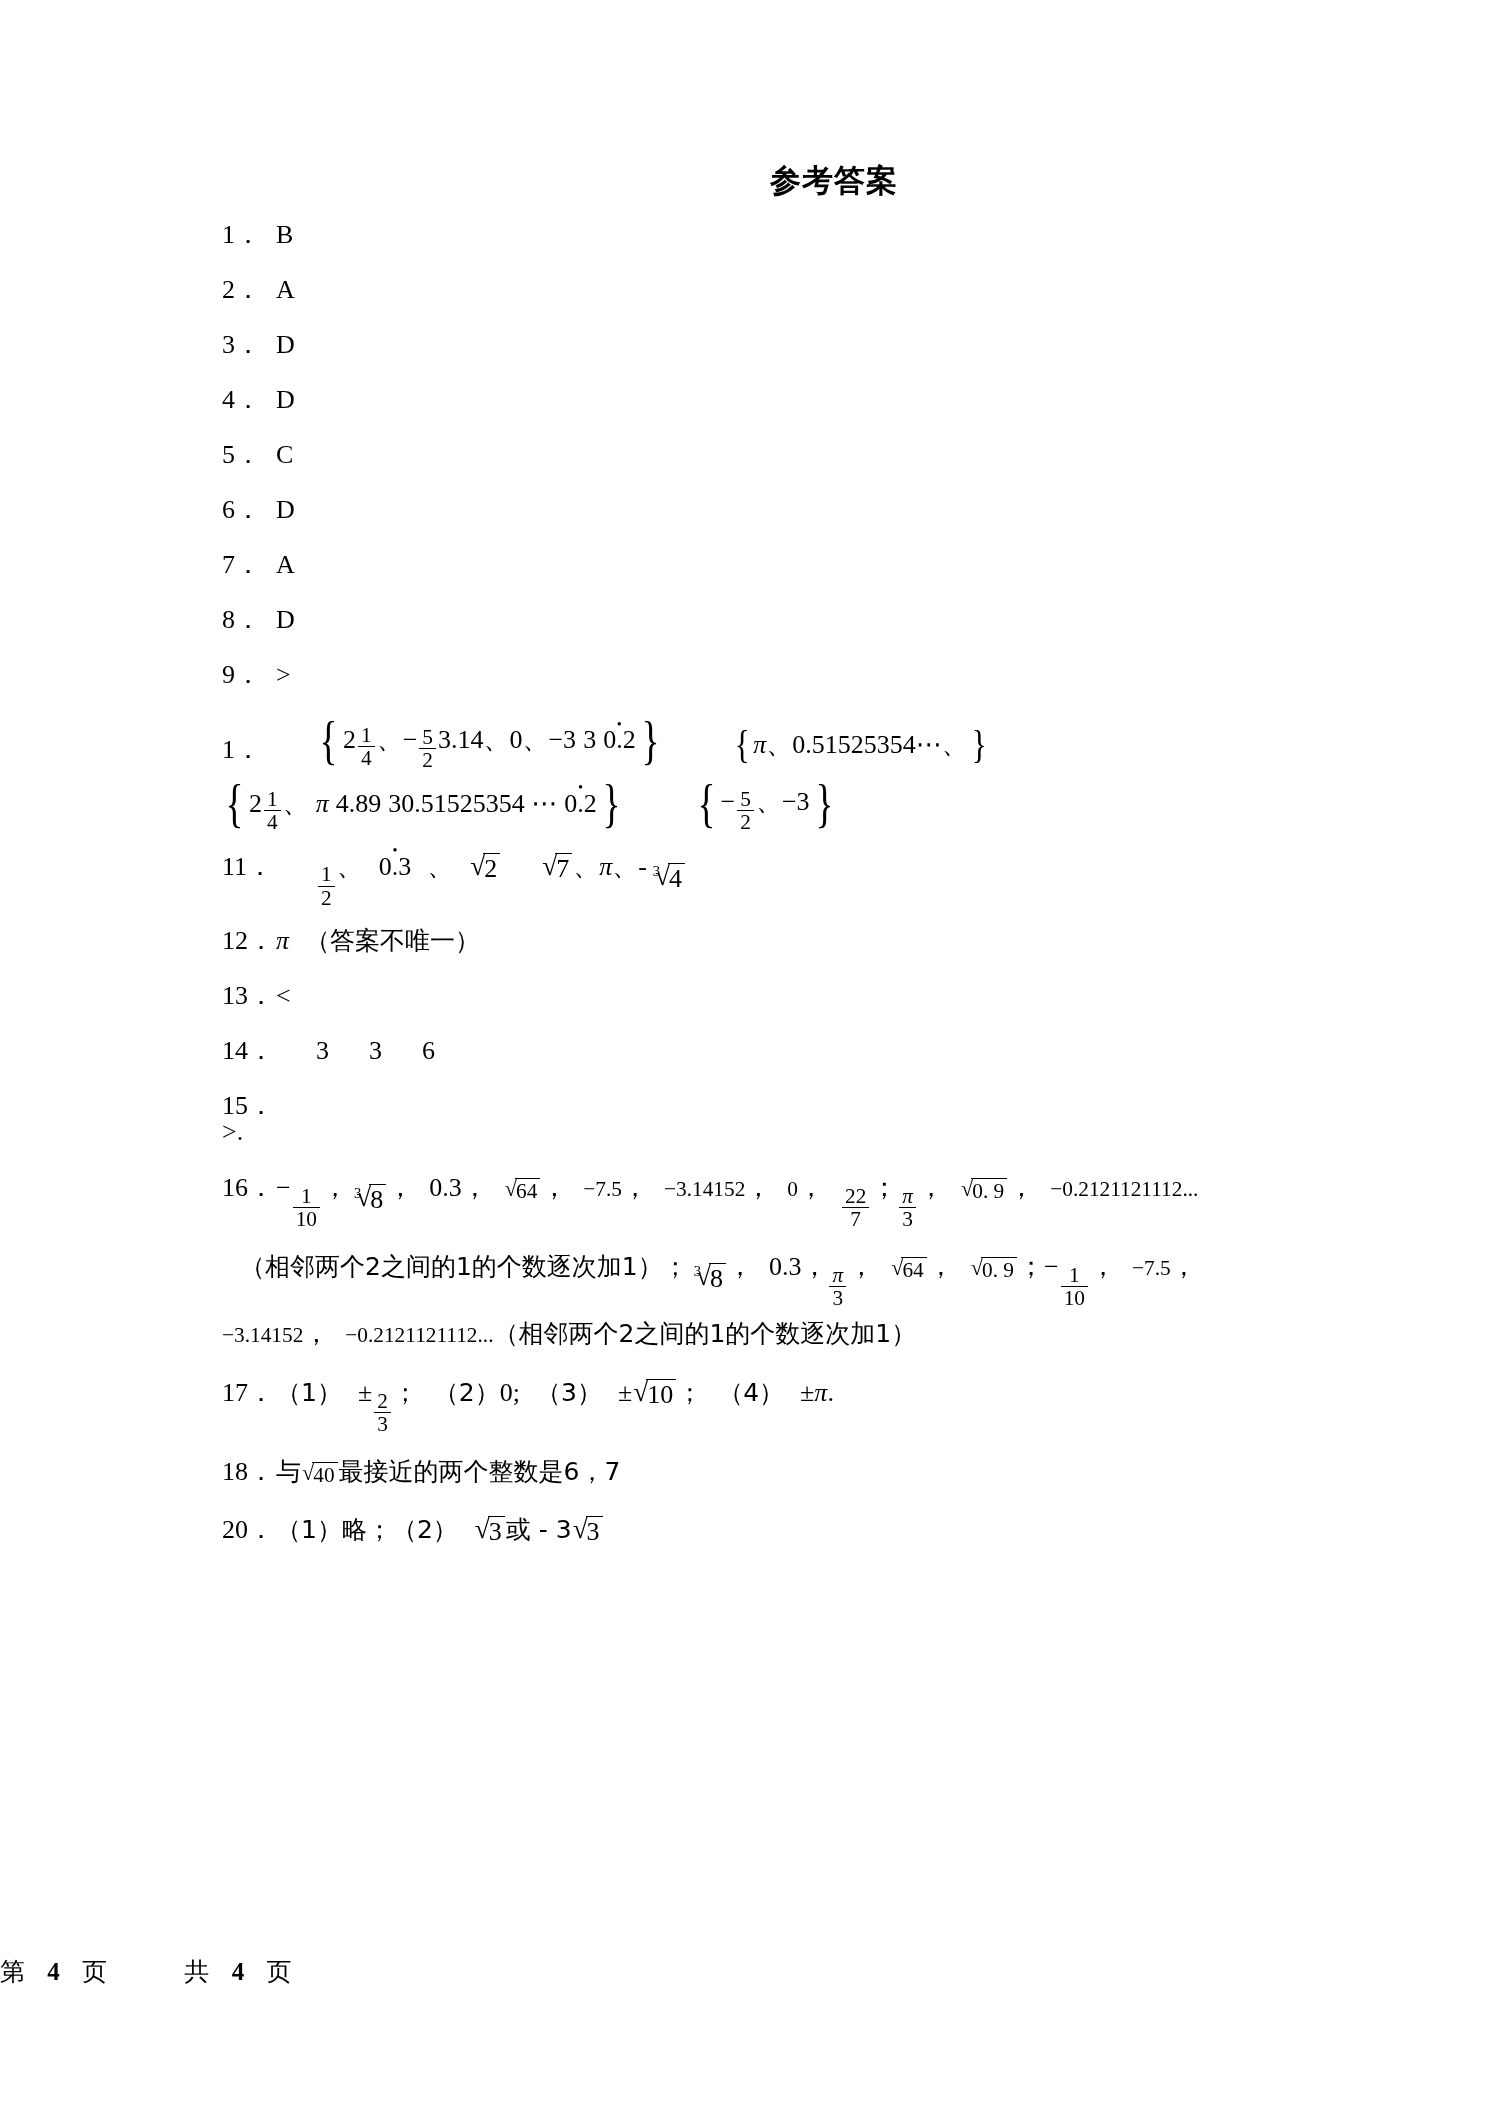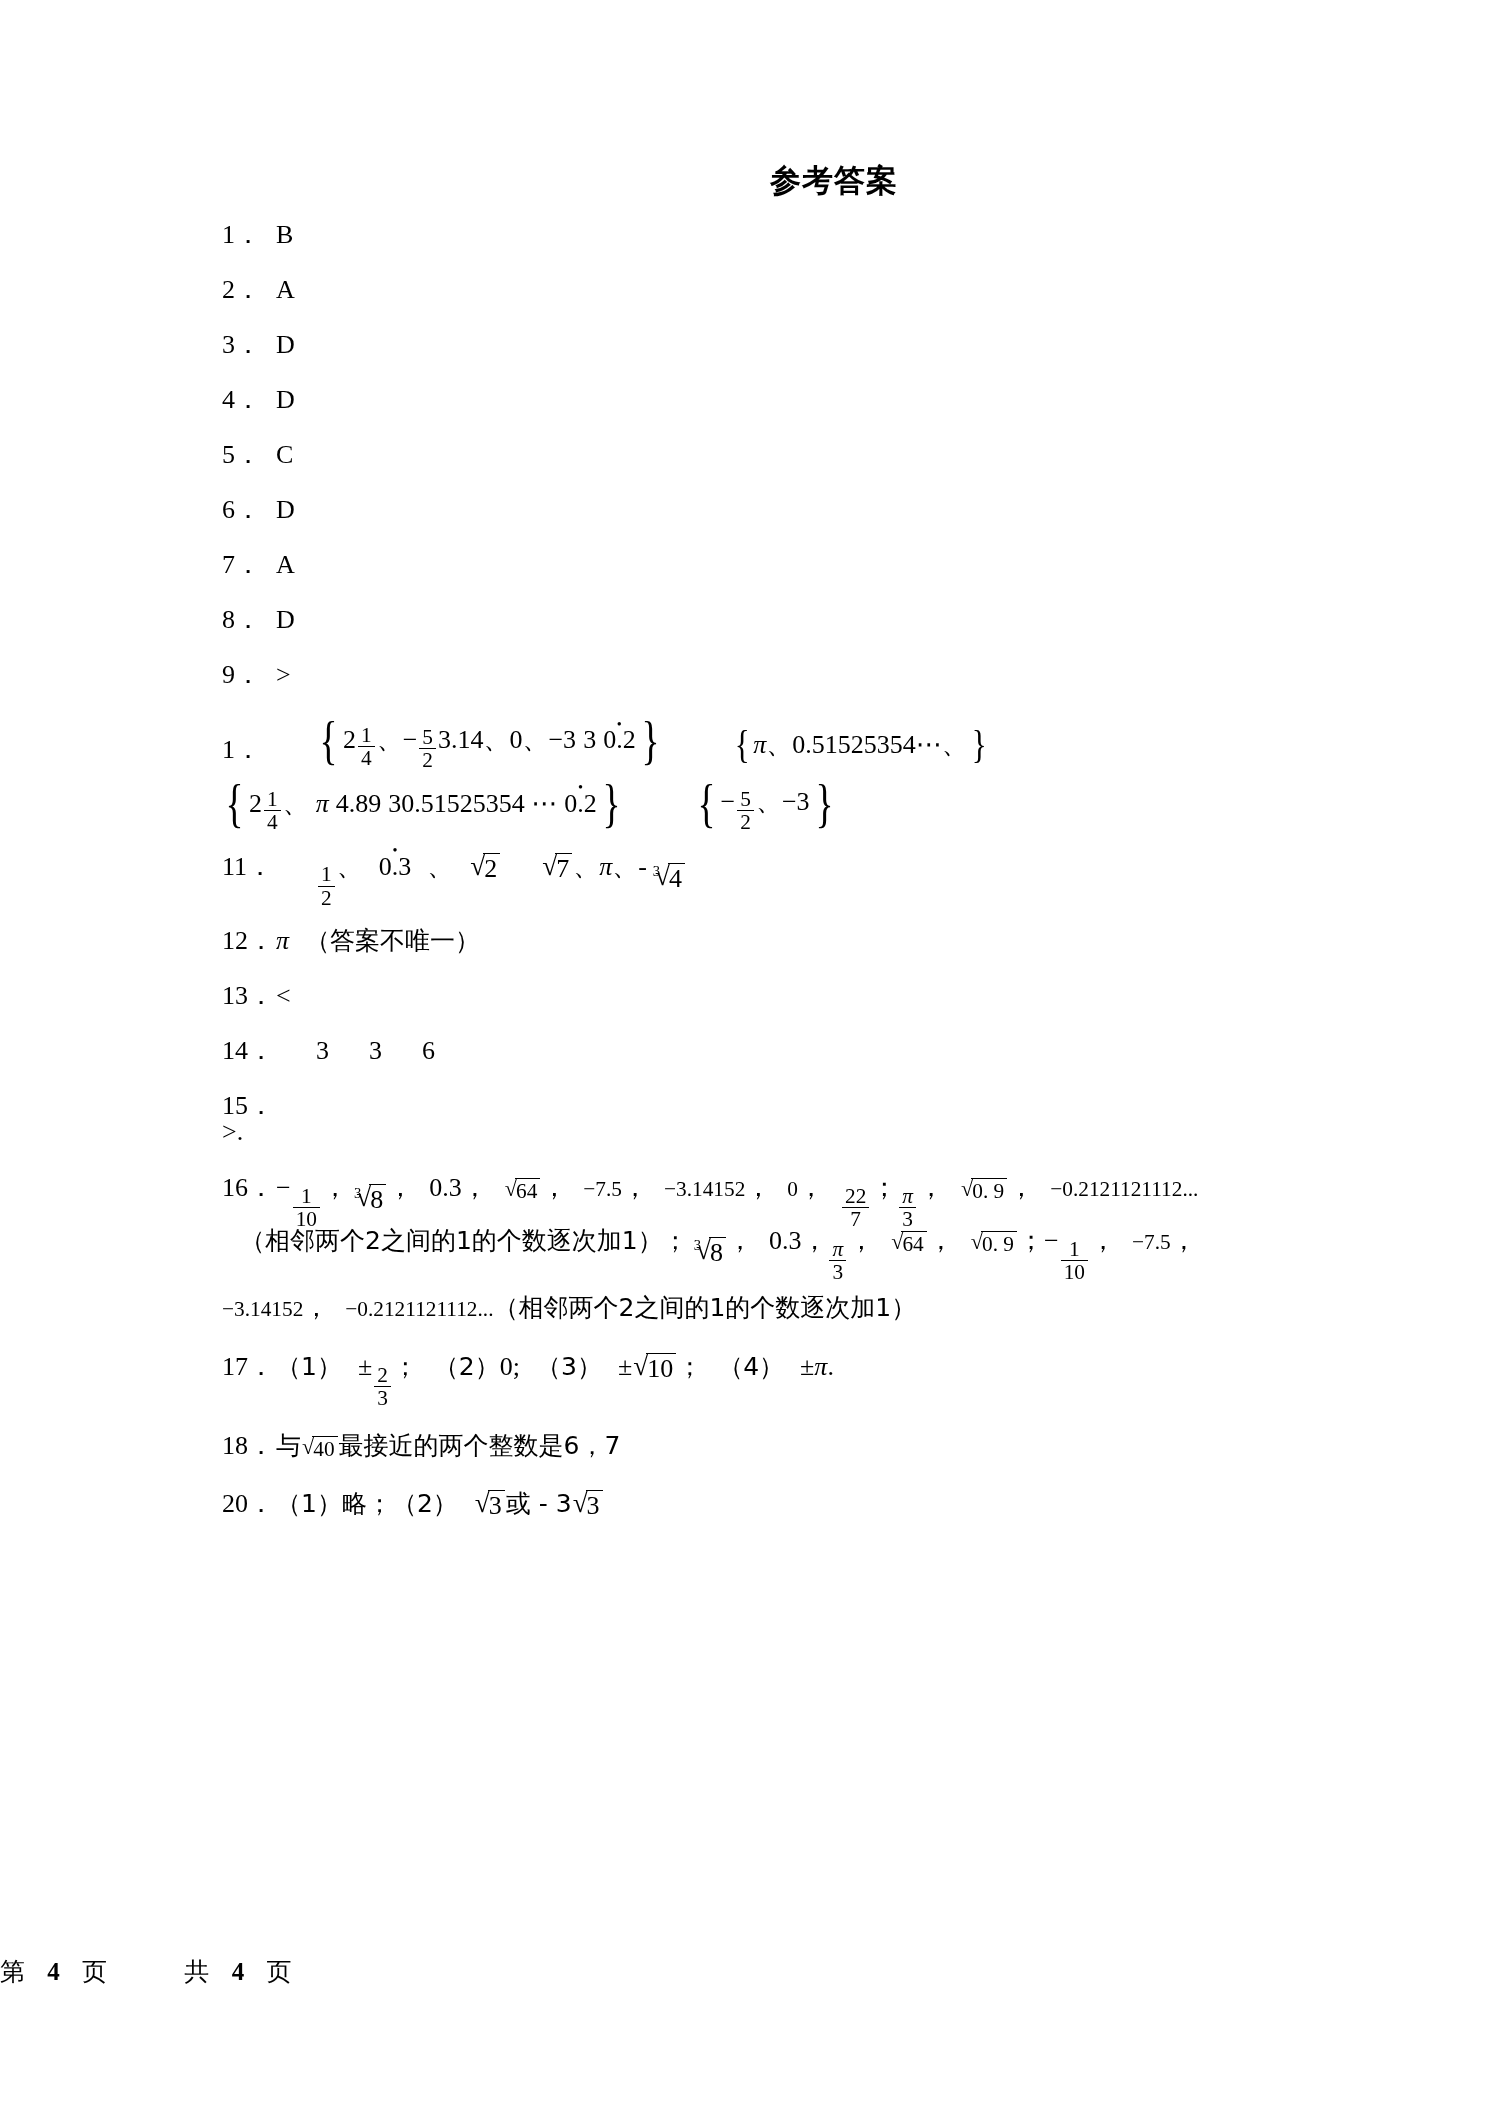--- a/index.html
+++ b/index.html
@@ -282,21 +282,21 @@
       <span>3</span>
       <span class="gap-m"></span>
       <span>6</span>
     </div>
 
     <div class="ans-line" style="margin-bottom:30px;flex-direction:column;">
       <span class="num">15．</span>
       <span class="val">&gt;.</span>
     </div>
 
-    <div class="ans-line" style="margin-bottom:4px;">
+    <div class="ans-line" style="margin-bottom:30px;">
       <span class="num">16．</span>
       <span>−</span>
         <span class="frac">
         <span class="n">1</span>
         <span class="d">10</span>
       </span>
         <span>，</span>
       <span class="rad">
         <span class="idx">3</span>
         <span class="sym">√</span>

